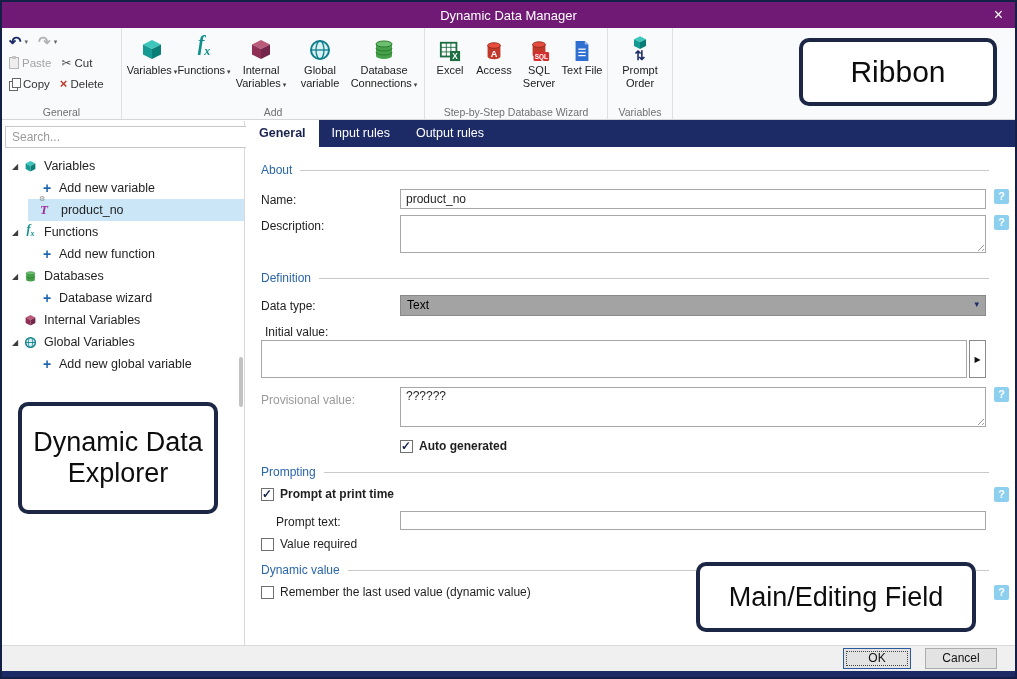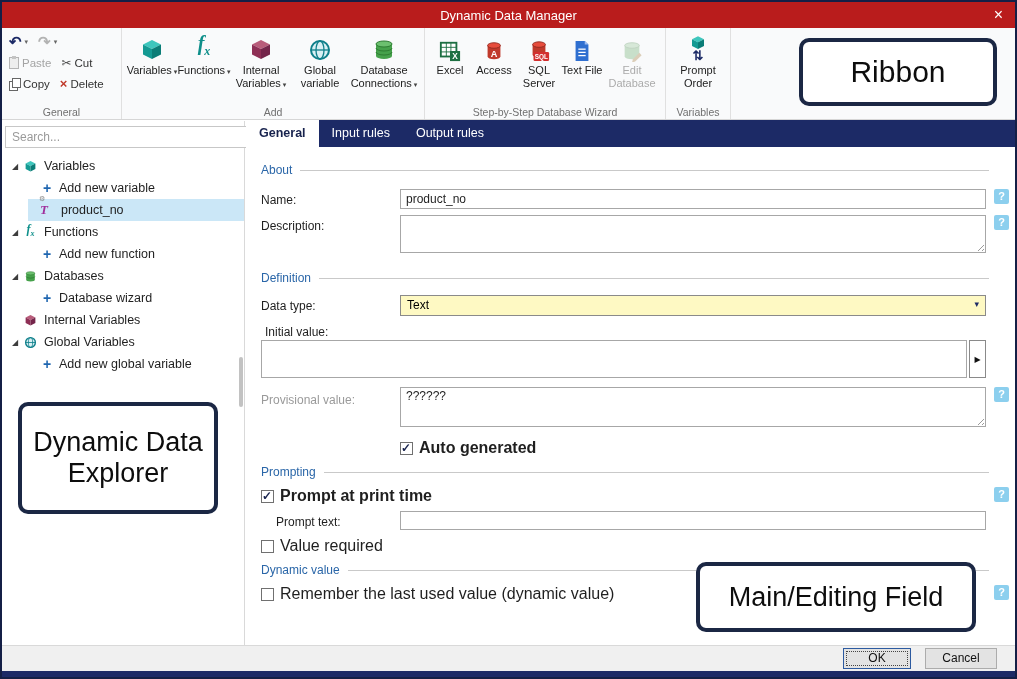--- a/index.html
+++ b/index.html
@@ -1,21 +1,21 @@
 <!DOCTYPE html>
 <html><head>
 <meta charset="utf-8">
 <style>
   * { box-sizing:border-box; margin:0; padding:0; }
   html,body { width:1017px; height:679px; overflow:hidden; background:#fff;
               font-family:"Liberation Sans", sans-serif; }
   .window { position:relative; width:1017px; height:679px; border:2px solid #141f46; background:#fff; }
 
   
-  .titlebar { position:absolute; left:0; top:0; right:0; height:42px; background:#b91c1c; }
+  .titlebar { position:absolute; left:0; top:0; right:0; height:42px; background:#701a75; }
   .title { position:absolute; left:50%; top:6px; transform:translateX(-50%); color:#fff; font-size:13px; }
   .close { position:absolute; right:12px; top:3px; color:#fff; font-size:16px; line-height:20px; cursor:pointer; }
 
   
   .ribbon { position:absolute; left:0; top:26px; right:0; height:92px; background:#f9fafb;
             border-bottom:1px solid #d6d6d6; display:flex; }
   .rgroup { position:relative; height:100%; border-right:1px solid #e0e0e0; padding:3px 4px 15px; }
   .rgroup-label { position:absolute; bottom:1px; left:0; right:0; text-align:center; font-size:10.5px; color:#707070; white-space:nowrap; }
   .rg-general { width:120px; }
   .srow { display:flex; gap:4px; height:21px; align-items:center; }
@@ -71,25 +71,25 @@
 
   .sect { position:absolute; left:15px; right:26px; display:flex; align-items:center; }
   .sect .stitle { color:#2a66a8; font-size:12px; white-space:nowrap; }
   .sect .sline { flex:1; height:1px; background:#c9c9c9; margin-left:8px; }
 
   .flabel { position:absolute; font-size:12px; color:#1f1f1f; }
   .flabel.gray { color:#9a9a9a; }
   .tinput { position:absolute; border:1px solid #a7a7a7; font-size:12px; padding:1px 5px; font-family:"Liberation Sans",sans-serif; color:#1f1f1f; background:#fff; }
   textarea.tinput { resize:none; overflow:hidden; }
   .grip { position:absolute; width:9px; height:9px; background:repeating-linear-gradient(135deg, transparent 0 2px, #9a9a9a 2px 3px); clip-path:polygon(100% 0,100% 100%,0 100%); }
-  .combo { position:absolute; border:1px solid #8a8a8a; background:#fef9c3; font-size:12px; padding:2px 6px; cursor:pointer; }
+  .combo { position:absolute; border:1px solid #8a8a8a; background:#a3a3a3; font-size:12px; padding:2px 6px; cursor:pointer; }
   .combo .ccaret { position:absolute; right:6px; top:3px; font-size:9px; color:#1c2a66; }
   .side-btn { position:absolute; border:1px solid #8a8a8a; background:#fff; text-align:center; font-size:8px; color:#111; cursor:pointer; display:flex; align-items:center; justify-content:center; }
   .help { position:absolute; left:748px; width:15px; height:15px; background:#8ccfee; color:#fff; font-size:11px; font-weight:bold; text-align:center; line-height:15px; border-radius:2px; cursor:pointer; }
-  .chk { position:absolute; display:flex; align-items:center; gap:6px; font-size:16px; color:#1f1f1f; cursor:pointer; }
+  .chk { position:absolute; display:flex; align-items:center; gap:6px; font-size:12px; color:#1f1f1f; cursor:pointer; }
   .chk .box { width:13px; height:13px; border:1px solid #707070; background:#fff; position:relative; }
   .chk .box.checked::after { content:"✓"; position:absolute; left:0; top:-2px; font-size:12px; font-weight:bold; color:#17224d; }
   .chk.bold { font-weight:bold; }
 
   
   .footer { position:absolute; left:0; right:0; bottom:6px; height:26px; background:#f0f0f0; border-top:1px solid #d9d9d9; }
   .btn { position:absolute; top:2px; height:21px; background:#e3e3e3; border:1px solid #acacac; font-size:12px; text-align:center; line-height:19px; cursor:pointer; color:#111; }
   .btn.ok { right:104px; width:68px; border-color:#2c5aa0; outline:1px dotted #444; outline-offset:-4px; }
   .btn.cancel { right:18px; width:72px; }
   .bottom-strip { position:absolute; left:0; right:0; bottom:0; height:6px; background:#1c2a66; }
@@ -238,30 +238,20 @@
               <svg class="ic22" viewBox="0 0 24 24">
                 <path d="M5 1 h10 l4 4 v18 h-14 z" fill="#2f6fd0"></path>
                 <path d="M15 1 l4 4 h-4 z" fill="#9dbcf0"></path>
                 <line x1="8" y1="10" x2="16" y2="10" stroke="#fff" stroke-width="1.4"></line>
                 <line x1="8" y1="13.5" x2="16" y2="13.5" stroke="#fff" stroke-width="1.4"></line>
                 <line x1="8" y1="17" x2="16" y2="17" stroke="#fff" stroke-width="1.4"></line>
               </svg>
             </span>
           <span class="blabel"><span>Text File</span></span>
         </div>
-        <div class="bigbtn disabled" style="width:58px">
-          <span class="bicon">
-              <svg class="ic22" viewBox="0 0 24 24" opacity="0.45">
-                <path d="M4 6 v12 a8 3 0 0 0 16 0 V6" fill="#8fbf90"></path>
-                <ellipse cx="12" cy="6" rx="8" ry="3" fill="#aed3ae" stroke="#7da57d"></ellipse>
-                <path d="M13 21 l7 -7 2.5 2.5 -7 7 -3.5 1 z" fill="#b89a6a"></path>
-              </svg>
-            </span>
-          <span class="blabel"><span>Edit Database</span></span>
-        </div>
       </div>
       <div class="rgroup-label">Step-by-Step Database Wizard</div>
     </div>
 
     <div class="rgroup">
       <div class="bigrow">
         <div class="bigbtn" style="width:56px">
           <span class="bicon" style="flex-direction:column;align-items:center;">
             <svg width="16" height="16" viewBox="0 0 24 24">
                 <polygon points="12,2 21,6.5 12,11 3,6.5" fill="#3ec6bd"></polygon>

